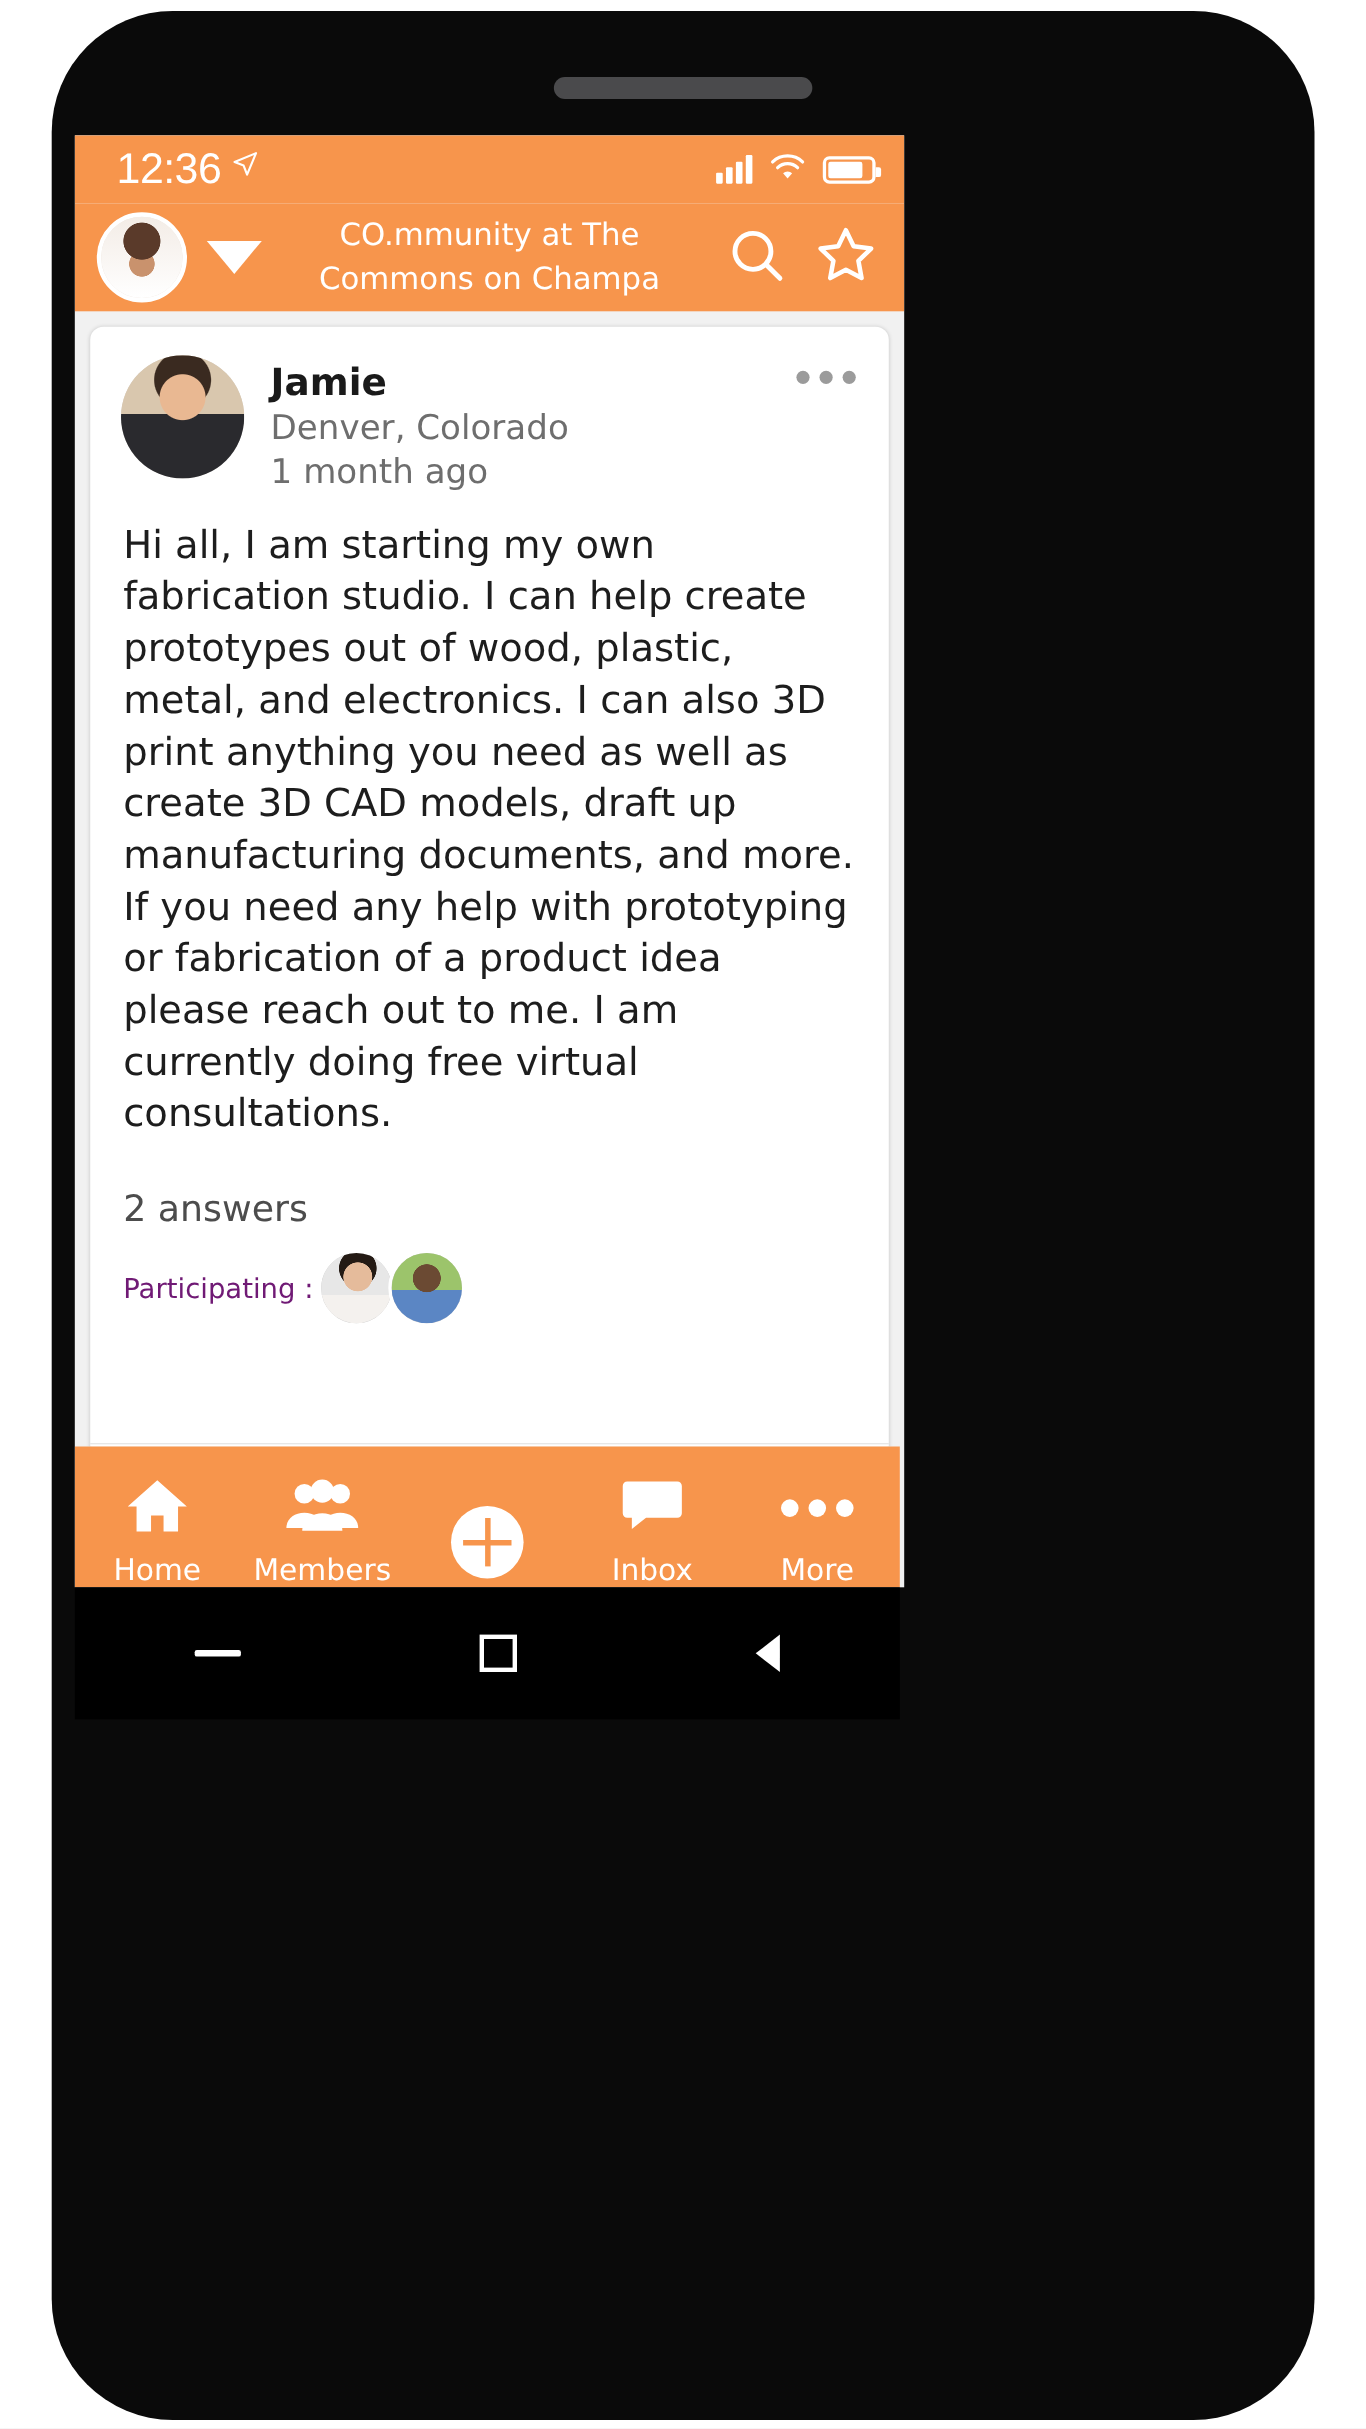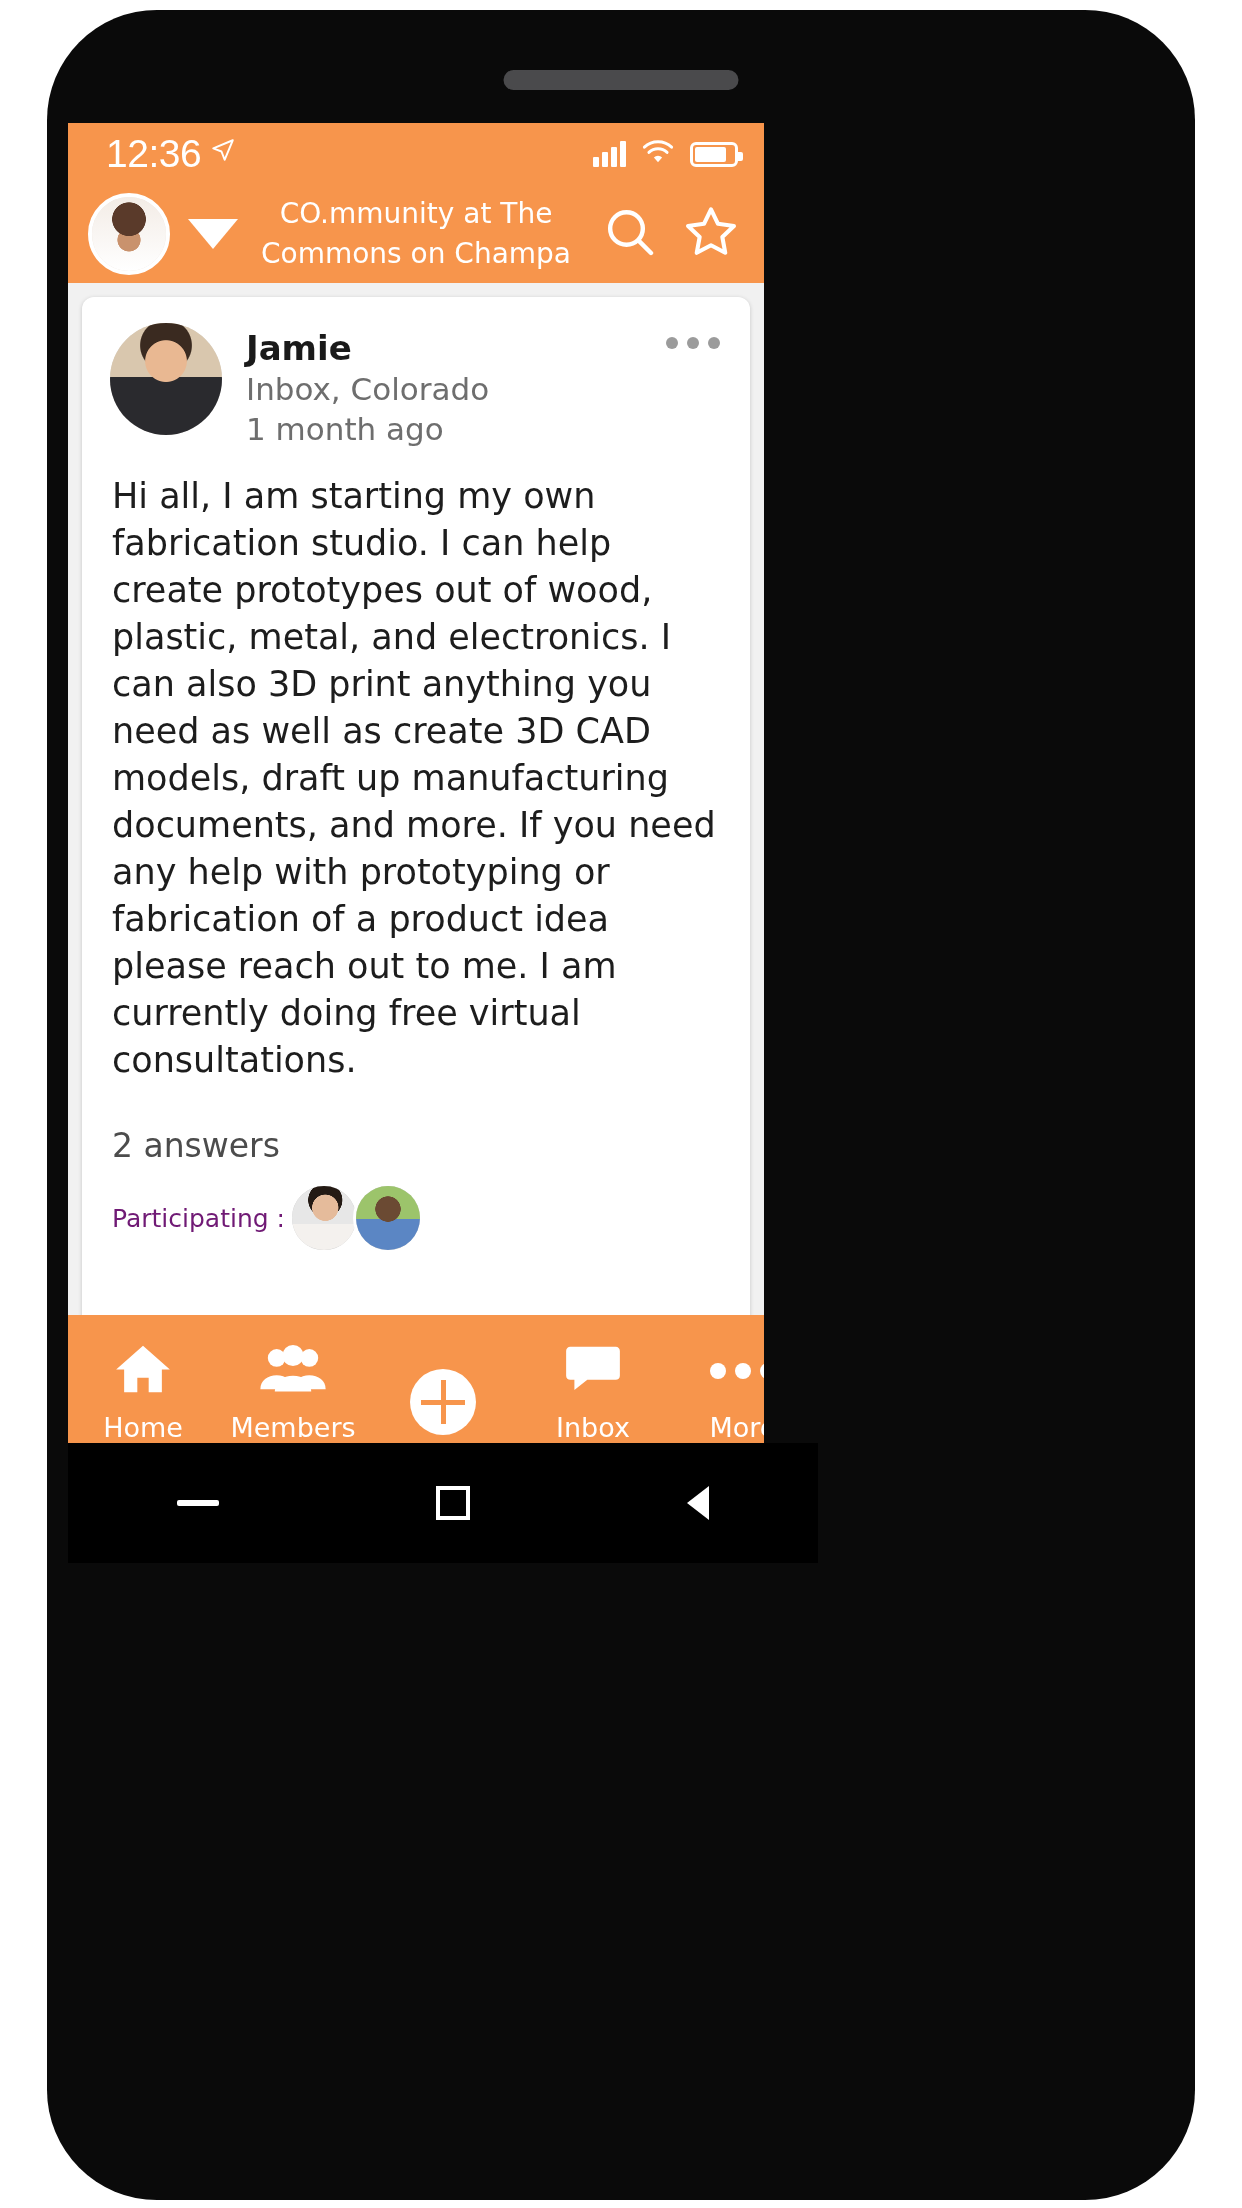--- a/index.html
+++ b/index.html
@@ -18,21 +18,21 @@
     border-radius:110px;
   }
   .speaker{
     position:absolute; left:50%; top:60px; transform:translateX(-50%);
     width:235px; height:20px; background:#4a4a4c; border-radius:12px;
   }
 
   
   .screen{
     position:absolute; left:68px; top:123px;
-    width:696px; height:1320px;
+    width:754px; height:1320px;
     background:#f1f1f1;
     overflow:hidden;
   }
 
   
   .statusbar{
     position:relative; height:62px; background:#f7954c;
     display:flex; align-items:center; justify-content:space-between;
     padding:0 26px 0 38px;
   }
@@ -238,21 +238,21 @@
   <div class="feed">
 
     <div class="card">
       <div class="card-pad">
         <div class="post-head">
           <div class="post-avatar">
               <span class="ph ph-jamie"></span>
             </div>
           <div class="post-meta">
             <div class="post-name">Jamie</div>
-            <div class="post-loc">Inbox, Colorado</div>
+            <div class="post-loc">Denver, Colorado</div>
             <div class="post-time">1 month ago</div>
           </div>
           <div class="dots-menu">
               <i></i>
               <i></i>
               <i></i>
             </div>
         </div>
 
         <div class="post-body">Hi all,   I am starting my own fabrication studio. I can help create prototypes out of wood, plastic, metal, and electronics. I can also 3D print anything you need as well as create 3D CAD models, draft up manufacturing documents, and more. If you need any help with prototyping or fabrication of a product idea please reach out to me. I am currently doing free virtual consultations.</div>

